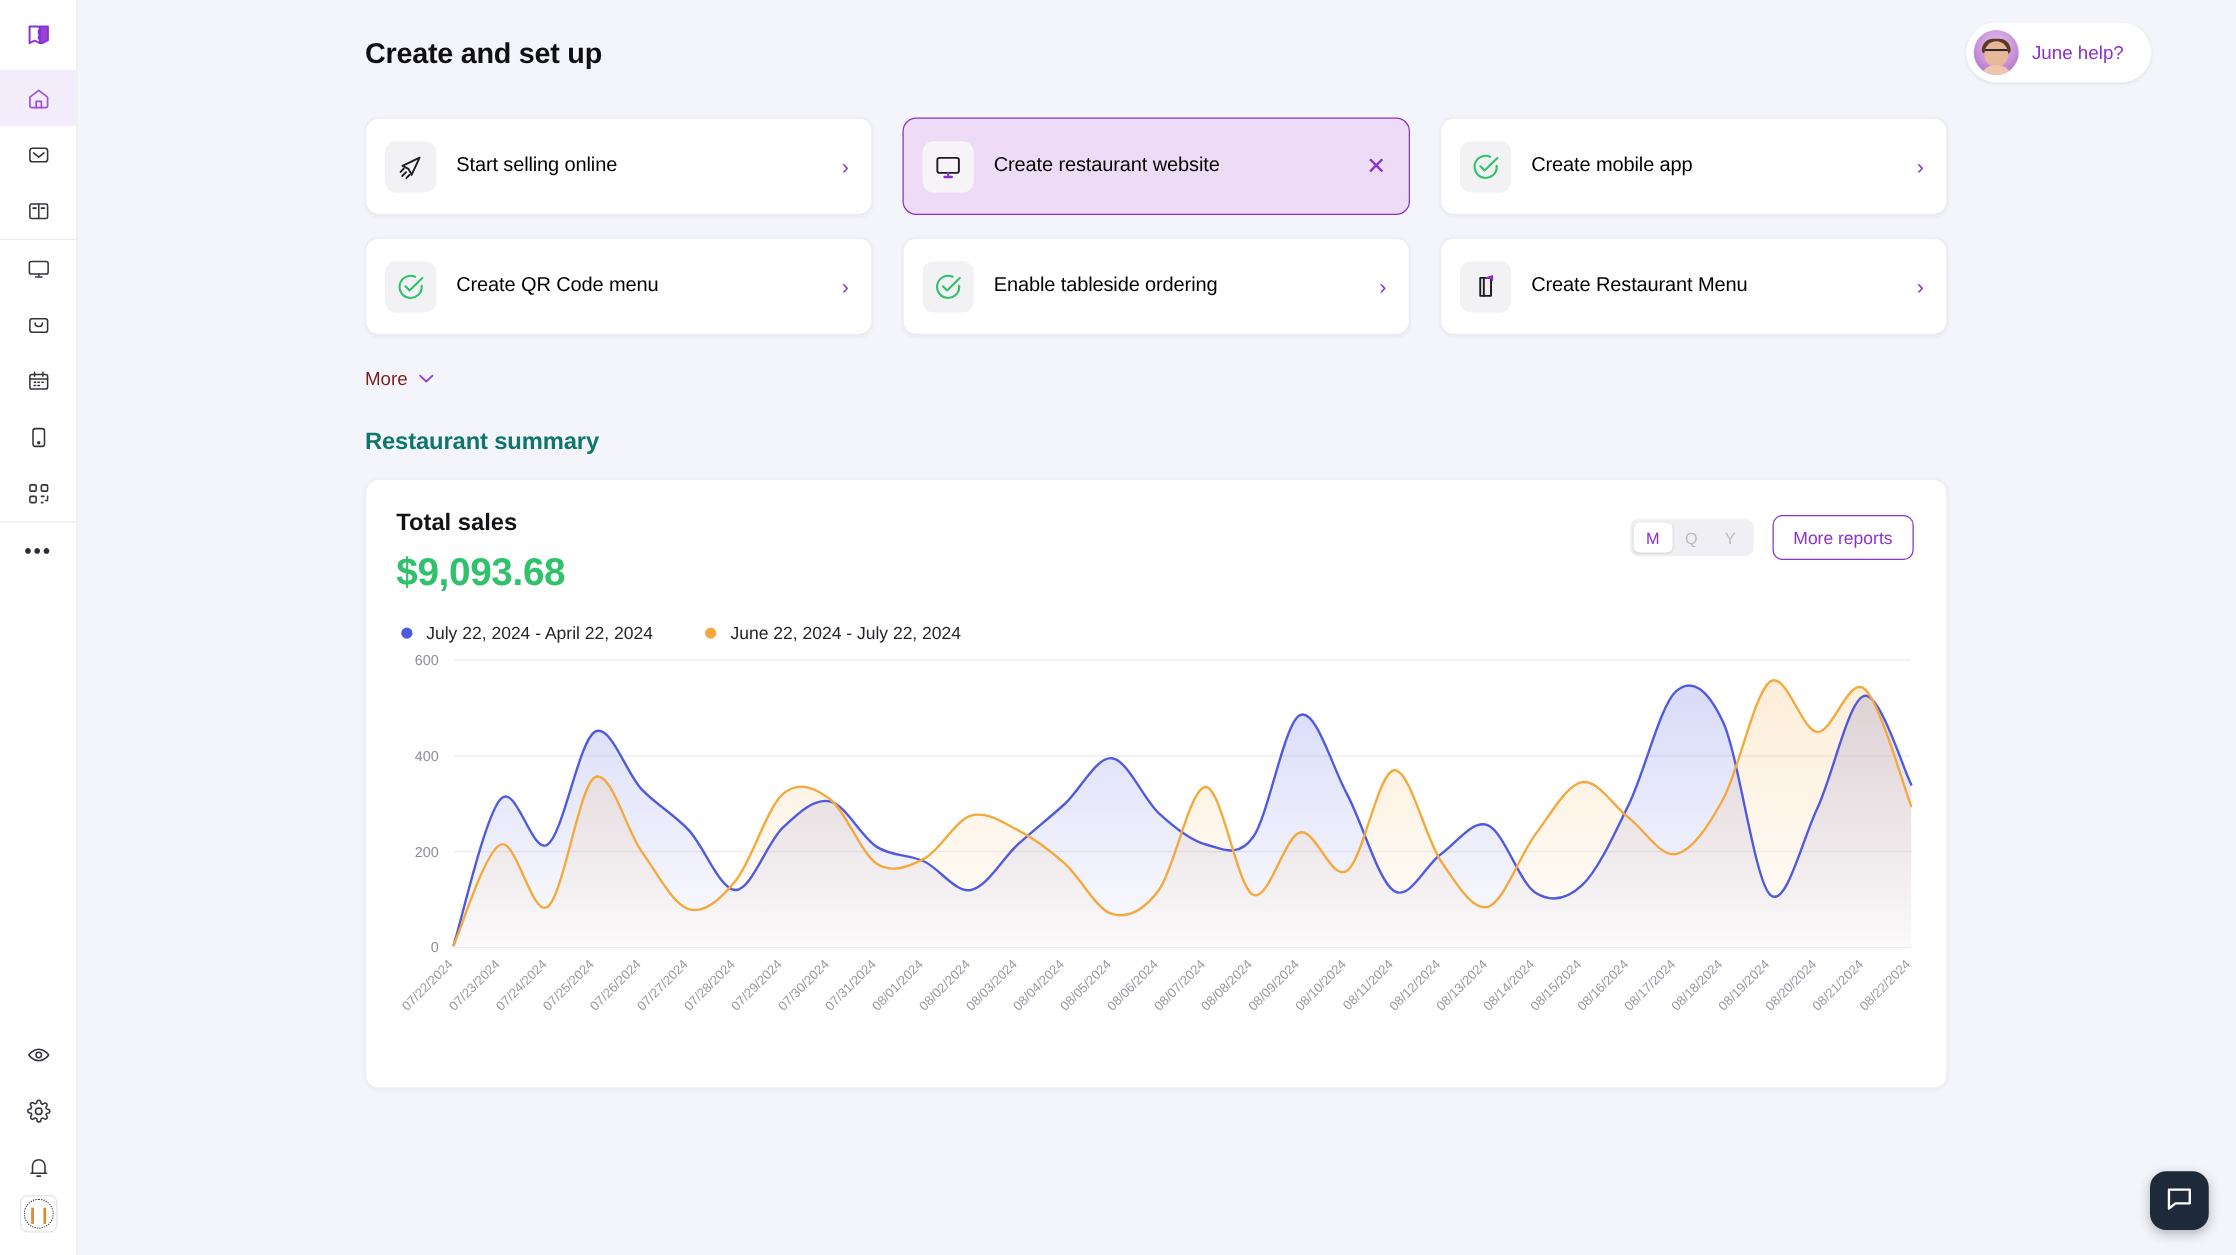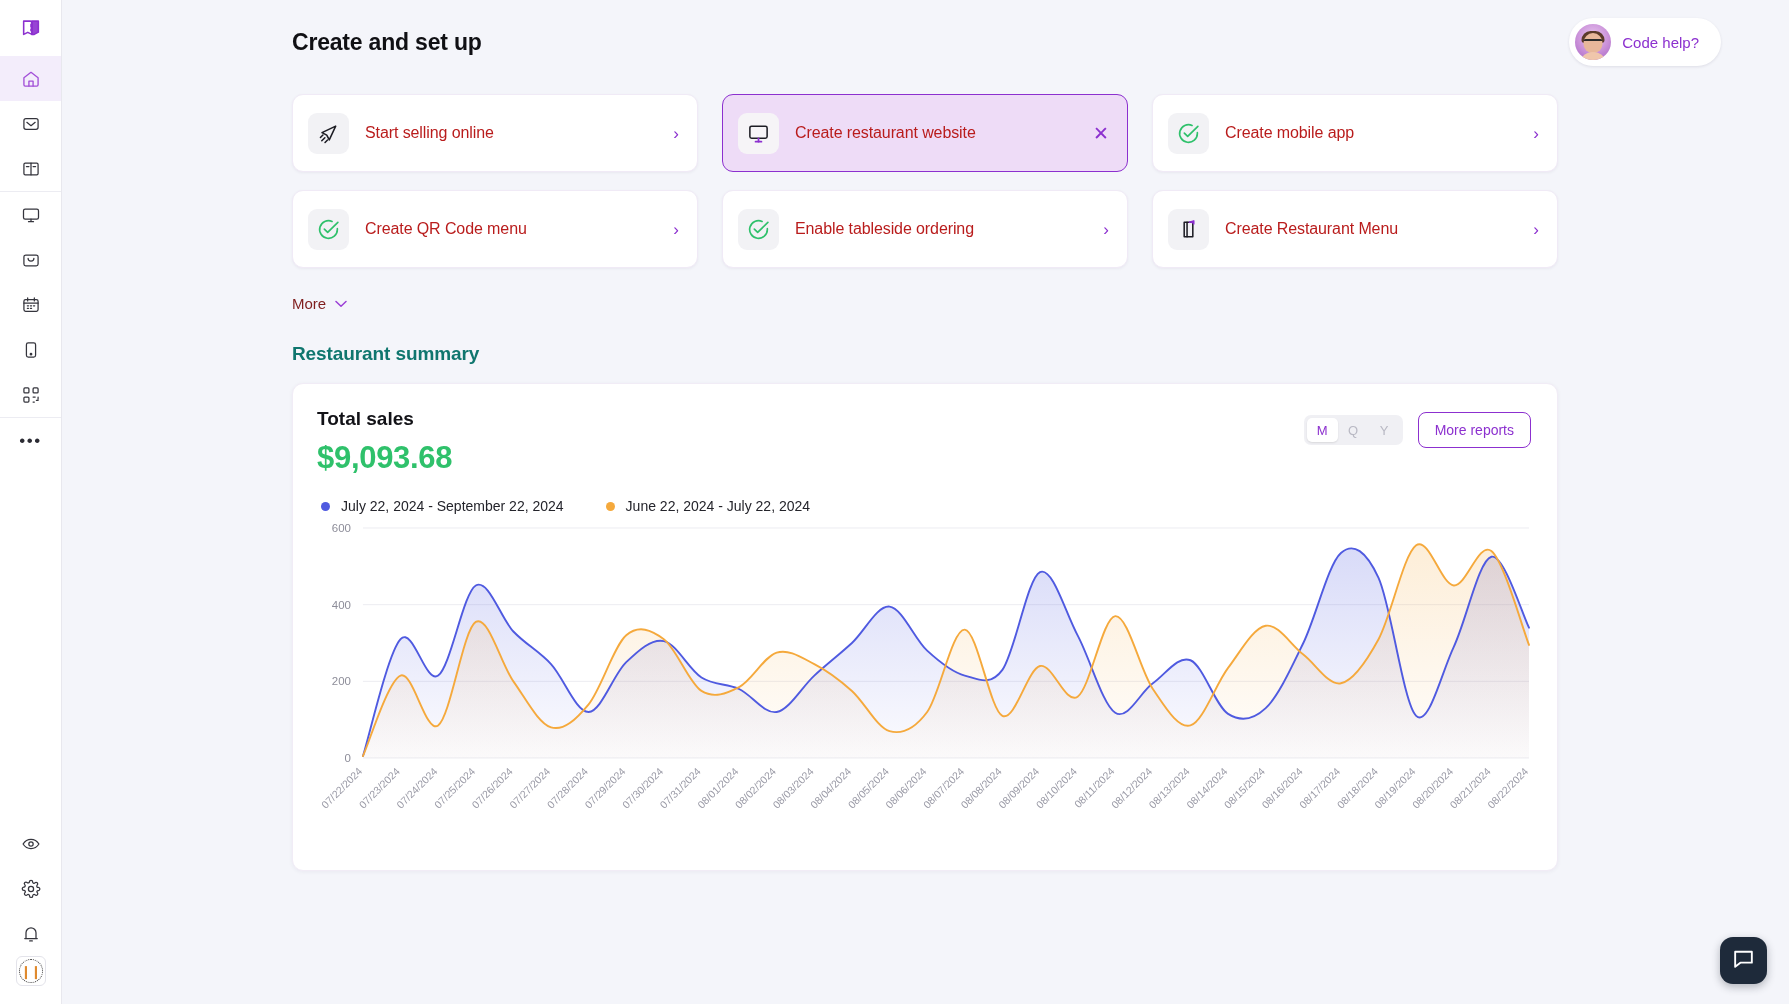--- a/index.html
+++ b/index.html
@@ -112,21 +112,21 @@
     box-shadow: none;
   }
   .task-icon {
     width: 41px; height: 41px; border-radius: 9px;
     background: #f2f2f5;
     display:flex; align-items:center; justify-content:center;
     flex: 0 0 41px; margin-right: 16px;
   }
   .task-card.highlight .task-icon { background:#f6f4f7; }
   .task-label {
-    font-size: 16px; color:#b91c1c; flex:1 1 auto; letter-spacing:-0.1px;
+    font-size: 16px; color:#000000; flex:1 1 auto; letter-spacing:-0.1px;
   }
   .chev {
     color:#8c30cf; font-size: 17px; line-height:1; font-weight: 300;
     margin-left: 10px;
   }
   .xmark { color:#8c30cf; font-size: 19px; line-height:1; font-weight: 300; margin-left:10px; }
 
   .more-row { margin: 27px 0 0 0; }
   .more-btn {
     display:inline-flex; align-items:center; gap:9px;
@@ -328,21 +328,21 @@
 
       <div class="page-head">
         <div class="page-title">Create and set up</div>
         <div class="help-pill">
           <span class="avatar">
             <span class="hair"></span>
             <span class="face"></span>
             <span class="glass"></span>
             <span class="body"></span>
           </span>
-          <span class="help-text">Code help?</span>
+          <span class="help-text">June help?</span>
         </div>
       </div>
 
       <div class="cards-grid">
 
         <div class="task-card">
           <span class="task-icon">
             <svg width="23" height="23" viewBox="0 0 24 24" fill="none" stroke="#1d1d24" stroke-width="1.6" stroke-linecap="round" stroke-linejoin="round">
               <path d="M19.5 4.3 5.2 11.1l5 2.6 2.6 5z"></path>
               <path d="M8.2 16.4 5 19.6M6.2 13.6 3.6 16.2M11 18.8l-2.6 2.6"></path>
@@ -435,21 +435,21 @@
               <div class="seg-btn">Q</div>
               <div class="seg-btn">Y</div>
             </div>
             <button class="more-reports">More reports</button>
           </div>
         </div>
 
         <div class="legend">
           <div class="legend-item">
             <span class="legend-dot" style="background:#4f5ae0"></span>
-            <span class="legend-text">July 22, 2024 - September 22, 2024</span>
+            <span class="legend-text">July 22, 2024 - April 22, 2024</span>
           </div>
           <div class="legend-item">
             <span class="legend-dot" style="background:#f5a93c"></span>
             <span class="legend-text">June 22, 2024 - July 22, 2024</span>
           </div>
         </div>
 
         <div class="plot-wrap">
           <svg id="chart-svg" viewBox="0 0 1216 330" preserveAspectRatio="none">
             <defs>

